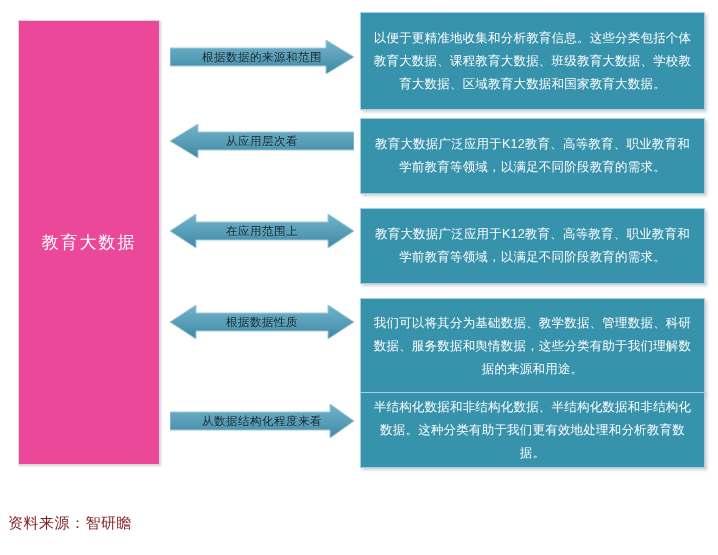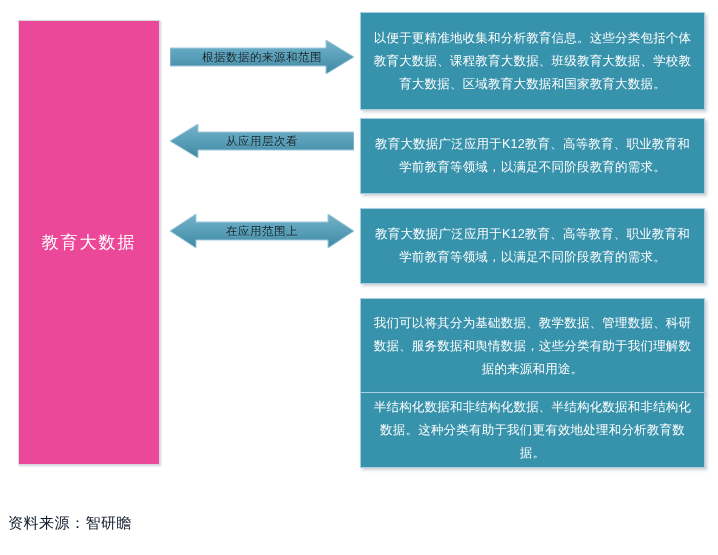--- a/index.html
+++ b/index.html
@@ -109,21 +109,21 @@
   .desc-box.b3 { top: 208px; height: 76px; }
   .desc-box.b4 { top: 298px; height: 96px; }
   .desc-box.b5 { top: 392px; height: 76px; }
 
   
   .source-line {
     position: absolute;
     left: 8px;
     top: 514px;
     font-size: 15px;
-    color: #0f172a;
+    color: #7f1d1d;
     letter-spacing: 0.5px;
     white-space: nowrap;
   }
 </style>
 </head>
 <body>
 
 <div id="diagram">
 
   <div class="main-panel">
@@ -165,21 +165,47 @@
           <stop offset="0%" stop-color="#74b2c8"></stop>
           <stop offset="45%" stop-color="#5ba1bb"></stop>
           <stop offset="100%" stop-color="#3f88a2"></stop>
         </linearGradient>
       </defs>
       <polygon points="0,17 26,0 26,8 158,8 158,0 184,17 158,34 158,26 26,26 26,34" fill="url(#agrad3)" stroke="#9fc9da" stroke-width="1"></polygon>
     </svg>
     <span class="arrow-label">在应用范围上</span>
   </div>
 
-
+  <div class="arrow a4">
+    <svg viewBox="0 0 184 34" xmlns="http://www.w3.org/2000/svg">
+      <defs>
+        <linearGradient id="agrad4" x1="0" y1="0" x2="0" y2="1">
+          <stop offset="0%" stop-color="#74b2c8"></stop>
+          <stop offset="45%" stop-color="#5ba1bb"></stop>
+          <stop offset="100%" stop-color="#3f88a2"></stop>
+        </linearGradient>
+      </defs>
+      <polygon points="0,17 26,0 26,8 158,8 158,0 184,17 158,34 158,26 26,26 26,34" fill="url(#agrad4)" stroke="#9fc9da" stroke-width="1"></polygon>
+    </svg>
+    <span class="arrow-label">根据数据性质</span>
+  </div>
+
+  <div class="arrow a5">
+    <svg viewBox="0 0 184 34" xmlns="http://www.w3.org/2000/svg">
+      <defs>
+        <linearGradient id="agrad5" x1="0" y1="0" x2="0" y2="1">
+          <stop offset="0%" stop-color="#74b2c8"></stop>
+          <stop offset="45%" stop-color="#5ba1bb"></stop>
+          <stop offset="100%" stop-color="#3f88a2"></stop>
+        </linearGradient>
+      </defs>
+      <polygon points="0,8 160,8 160,0 184,17 160,34 160,26 0,26" fill="url(#agrad5)" stroke="#9fc9da" stroke-width="1"></polygon>
+    </svg>
+    <span class="arrow-label">从数据结构化程度来看</span>
+  </div>
 
   <div class="desc-box b1">
     <span class="desc-text">以便于更精准地收集和分析教育信息。这些分类包括个体教育大数据、课程教育大数据、班级教育大数据、学校教育大数据、区域教育大数据和国家教育大数据。</span>
   </div>
 
   <div class="desc-box b2">
     <span class="desc-text">教育大数据广泛应用于K12教育、高等教育、职业教育和学前教育等领域，以满足不同阶段教育的需求。</span>
   </div>
 
   <div class="desc-box b3">

